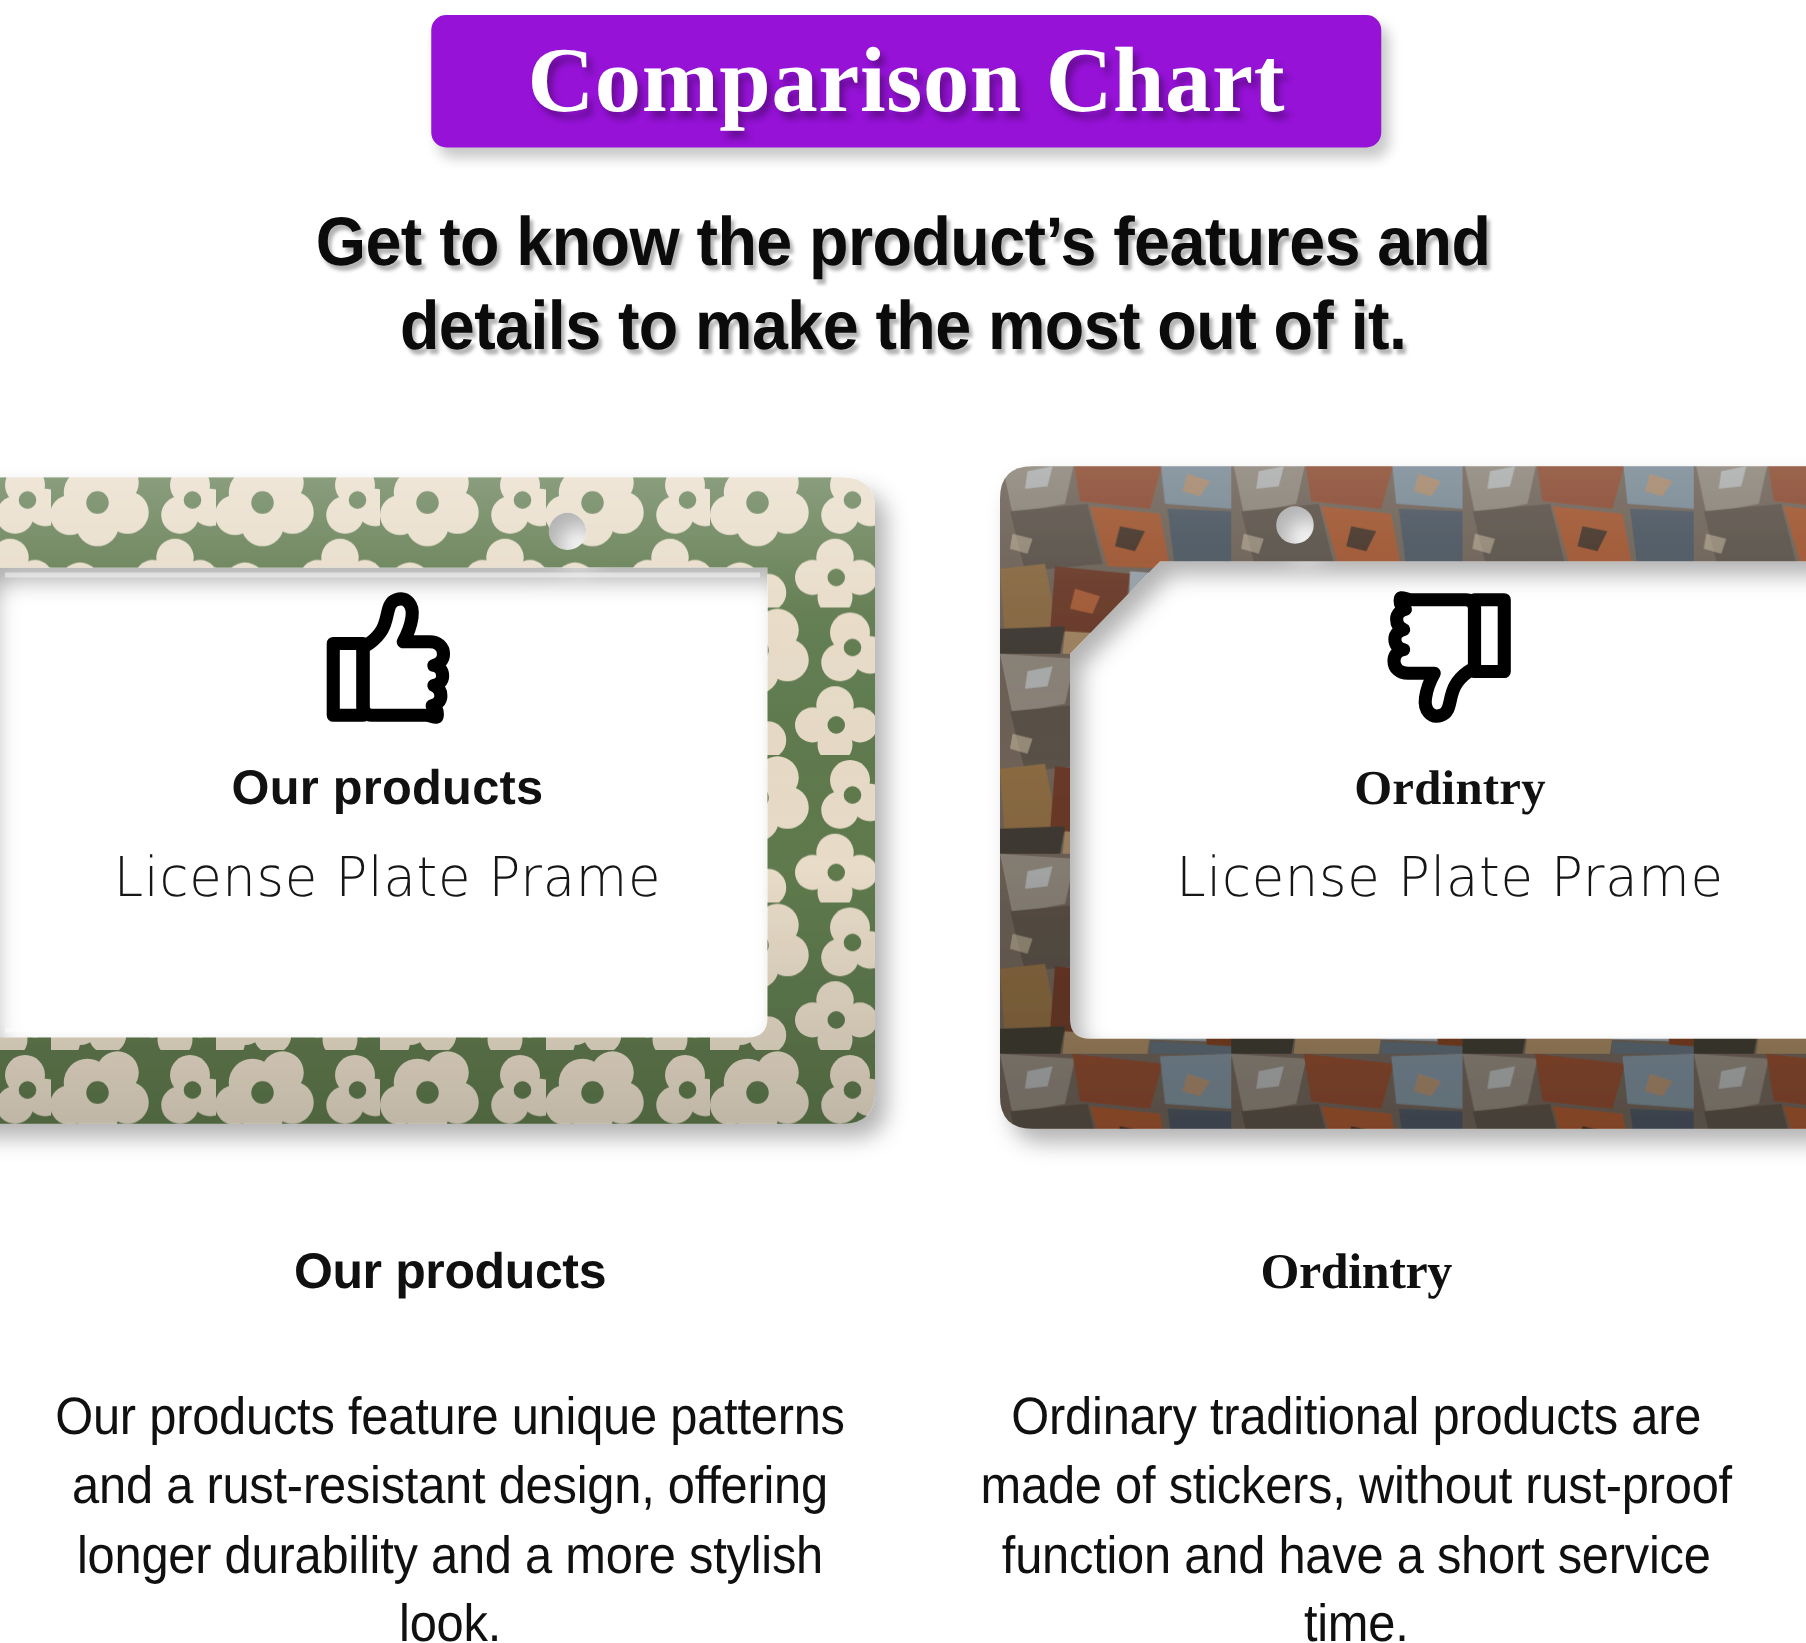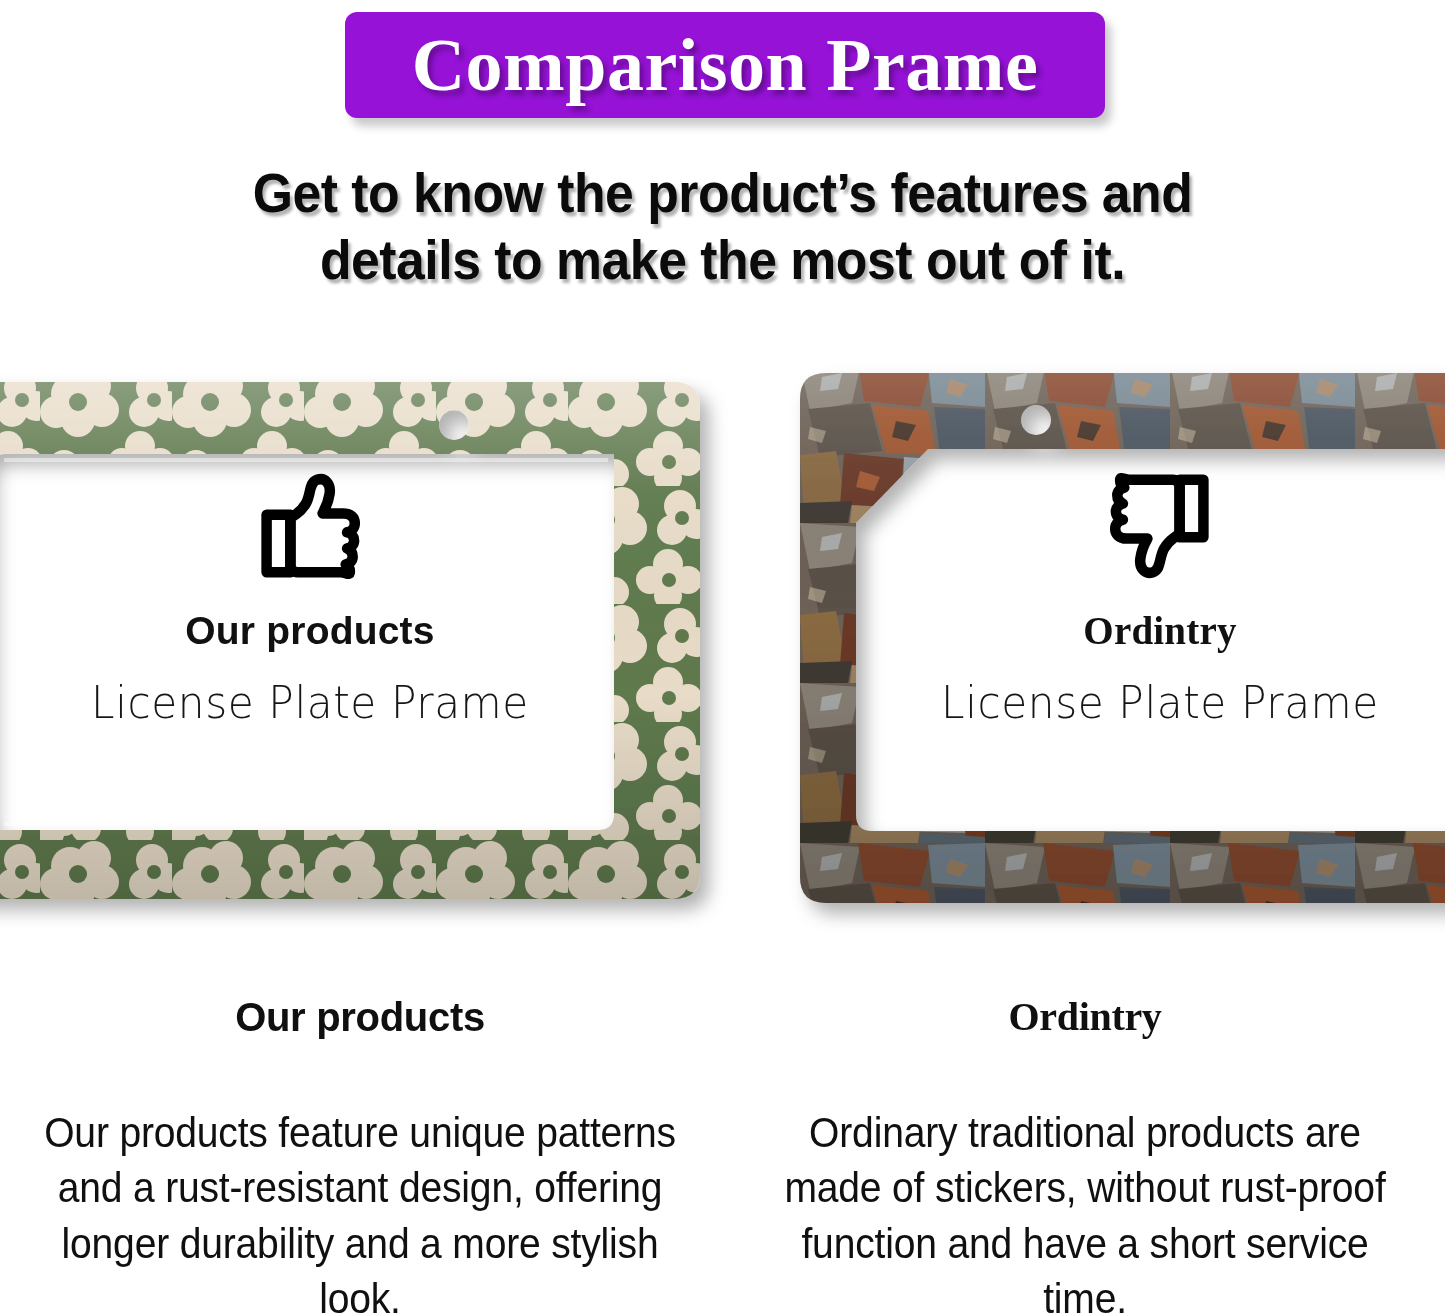--- a/index.html
+++ b/index.html
@@ -168,21 +168,21 @@
     color: #101010;
     line-height: 1.32;
     letter-spacing: -0.2px;
     transform: scaleX(0.93);
   }
 </style>
 </head>
 <body>
 
 <div class="title-banner">
-  <div class="title-text">Comparison Prame</div>
+  <div class="title-text">Comparison Chart</div>
 </div>
 
 <div class="subtitle">
   <div>Get to know the product’s features and</div>
   <div>details to make the most out of it.</div>
 </div>
 
 <div class="frames-row">
 
   <div class="plate-frame frame-left">

